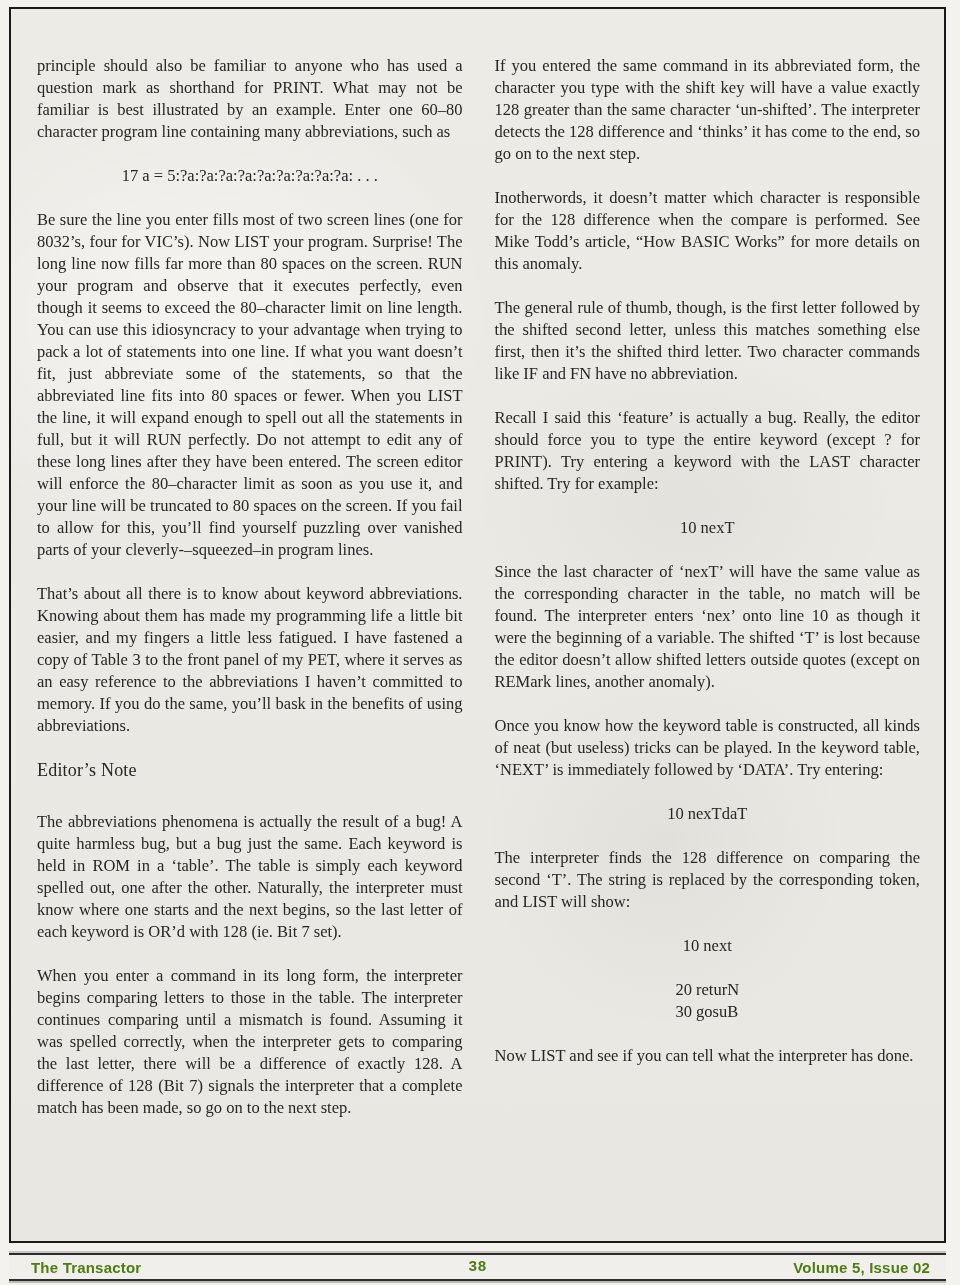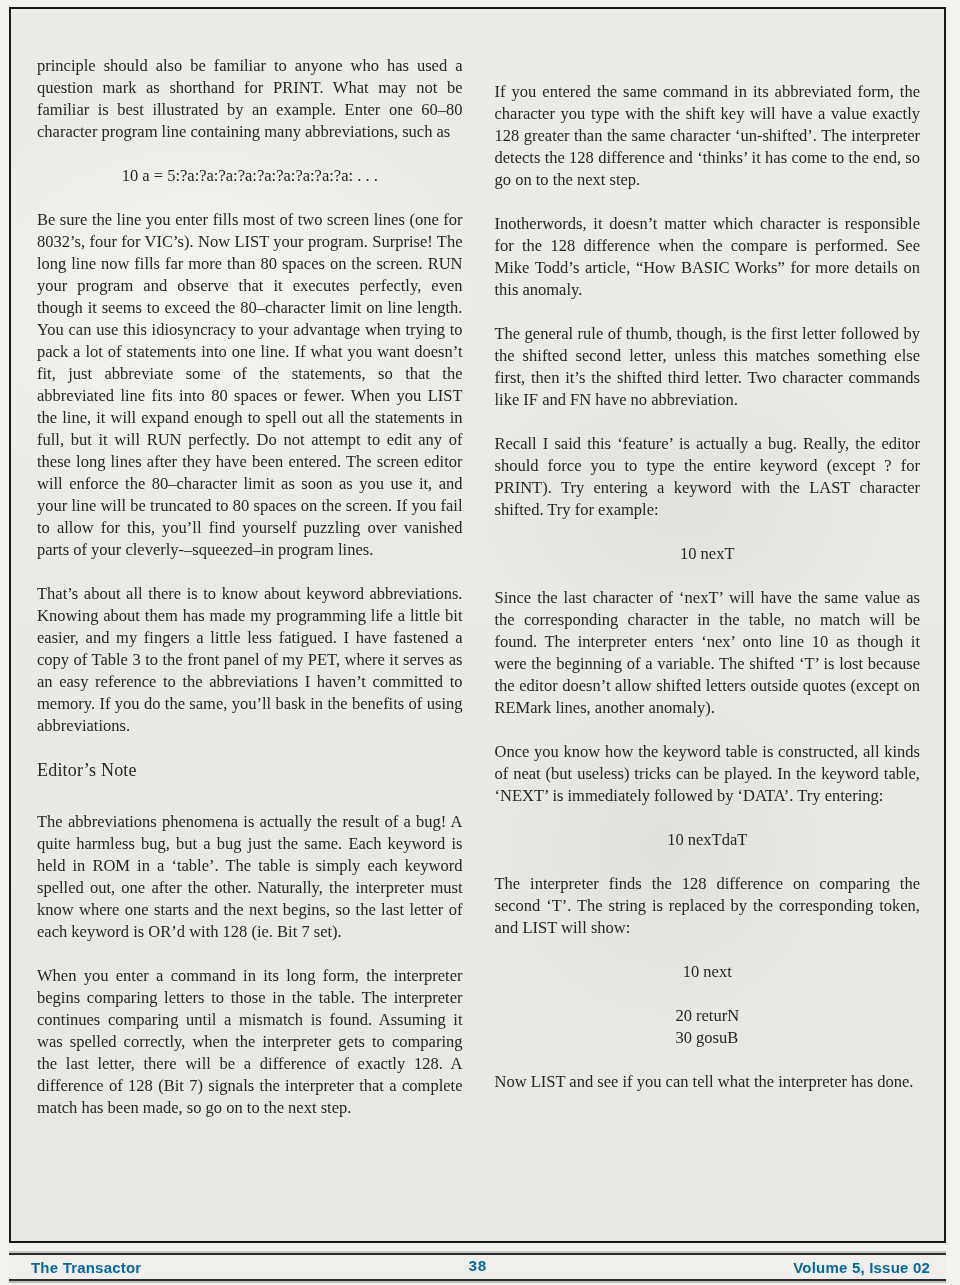--- a/index.html
+++ b/index.html
@@ -16,21 +16,20 @@
     background-color:#eae8e3;
     background-image:
       radial-gradient(ellipse 300px 220px at 72% 40%, rgba(70,70,65,0.05), transparent 70%),
       radial-gradient(ellipse 260px 260px at 70% 68%, rgba(70,70,65,0.05), transparent 70%),
       radial-gradient(ellipse 400px 300px at 20% 25%, rgba(255,255,255,0.5), transparent 75%),
       linear-gradient(180deg,#ecebe6, #e9e7e2);
   }
   .columns{
     display:flex;gap:32px;
     padding:46px 24px 0 26px;
-    align-items:center;
   }
   .col{
     flex:1;min-width:0;
     font-size:16.5px;line-height:22px;
     text-align:justify;
   }
   .col p{margin:0 0 22px;}
   .code-line{
     text-align:center;margin:0 0 22px;white-space:nowrap;
   }
@@ -42,35 +41,35 @@
   }
   .footer-band{
     position:absolute;left:9px;top:1253px;width:937px;height:28px;
     box-sizing:border-box;
     border-top:2px solid #2c2c2c;
     border-bottom:2px solid #2c2c2c;
     box-shadow:0 2px 0 rgba(120,120,115,0.45), 0 -2px 0 rgba(120,120,115,0.35);
     background:#f0efeb;
     display:flex;align-items:center;
     font-family:"Liberation Sans", sans-serif;
-    font-weight:700;font-size:15px;color:#0369a1;letter-spacing:0.2px;
+    font-weight:700;font-size:15px;color:#4d7c0f;letter-spacing:0.2px;
   }
   .footer-left{position:absolute;left:22px;}
   .footer-center{position:absolute;left:50%;transform:translateX(-50%);font-family:Liberation Mono, monospace;}
   .footer-right{position:absolute;right:16px;}
 </style>
 </head>
 <body>
 
 <div class="page-box">
   <div class="columns">
 
     <div class="col">
       <p>principle should also be familiar to anyone who has used a question mark as shorthand for PRINT. What may not be familiar is best illustrated by an example. Enter one 60–80 character program line containing many abbreviations, such as</p>
-      <div class="code-line">10 a = 5:?a:?a:?a:?a:?a:?a:?a:?a:?a: . . .</div>
+      <div class="code-line">17 a = 5:?a:?a:?a:?a:?a:?a:?a:?a:?a: . . .</div>
       <p>Be sure the line you enter fills most of two screen lines (one for 8032’s, four for VIC’s). Now LIST your program. Surprise! The long line now fills far more than 80 spaces on the screen. RUN your program and observe that it executes perfectly, even though it seems to exceed the 80–character limit on line length. You can use this idiosyncracy to your advantage when trying to pack a lot of statements into one line. If what you want doesn’t fit, just abbreviate some of the statements, so that the abbreviated line fits into 80 spaces or fewer. When you LIST the line, it will expand enough to spell out all the statements in full, but it will RUN perfectly. Do not attempt to edit any of these long lines after they have been entered. The screen editor will enforce the 80–character limit as soon as you use it, and your line will be truncated to 80 spaces on the screen. If you fail to allow for this, you’ll find yourself puzzling over vanished parts of your cleverly-–squeezed–in program lines.</p>
       <p>That’s about all there is to know about keyword abbreviations. Knowing about them has made my programming life a little bit easier, and my fingers a little less fatigued. I have fastened a copy of Table 3 to the front panel of my PET, where it serves as an easy reference to the abbreviations I haven’t committed to memory. If you do the same, you’ll bask in the benefits of using abbreviations.</p>
       <h3 class="note-heading">Editor’s Note</h3>
       <p>The abbreviations phenomena is actually the result of a bug! A quite harmless bug, but a bug just the same. Each keyword is held in ROM in a ‘table’. The table is simply each keyword spelled out, one after the other. Naturally, the interpreter must know where one starts and the next begins, so the last letter of each keyword is OR’d with 128 (ie. Bit 7 set).</p>
       <p>When you enter a command in its long form, the interpreter begins comparing letters to those in the table. The interpreter continues comparing until a mismatch is found. Assuming it was spelled correctly, when the interpreter gets to comparing the last letter, there will be a difference of exactly 128. A difference of 128 (Bit 7) signals the interpreter that a complete match has been made, so go on to the next step.</p>
     </div>
 
     <div class="col">
       <p>If you entered the same command in its abbreviated form, the character you type with the shift key will have a value exactly 128 greater than the same character ‘un-shifted’. The interpreter detects the 128 difference and ‘thinks’ it has come to the end, so go on to the next step.</p>
       <p>Inotherwords, it doesn’t matter which character is responsible for the 128 difference when the compare is performed. See Mike Todd’s article, “How BASIC Works” for more details on this anomaly.</p>

